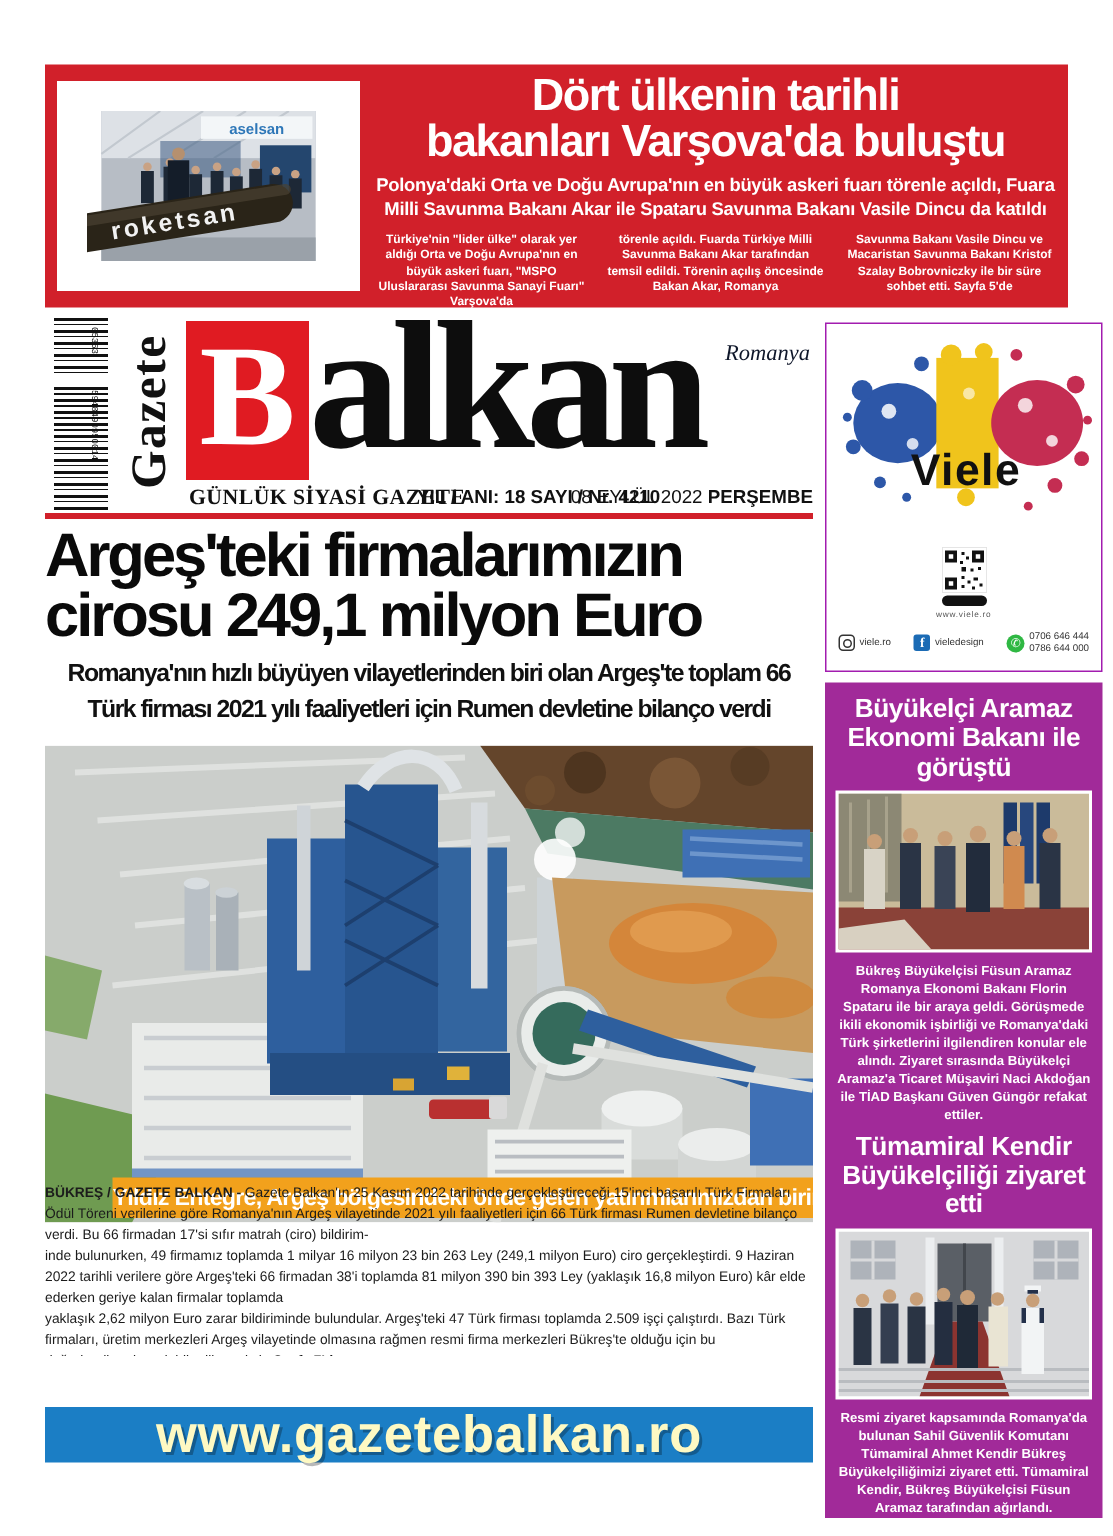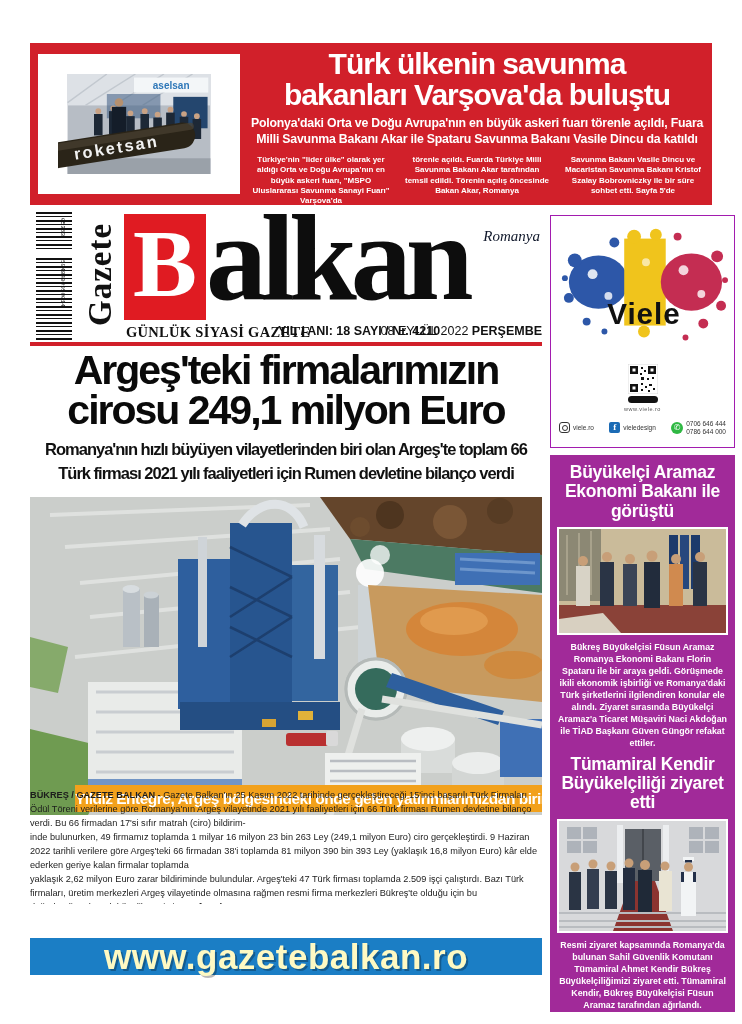--- a/index.html
+++ b/index.html
@@ -35,21 +35,21 @@
       font-family:"Liberation Serif","DejaVu Serif",serif; font-weight:bold; font-size:122px; line-height:124px; letter-spacing:-6px; color:#0d0d0d; }
   .romanya { position:absolute; right:2px; top:20px; font-family:"Liberation Serif","DejaVu Serif",serif; font-style:italic; font-size:15px; color:#0f172a; }
   .mast-row { position:absolute; left:0; right:0; top:116px; height:18px; }
   .mast-tagline { position:absolute; left:96px; font-family:"Liberation Serif","DejaVu Serif",serif; font-weight:bold; font-size:14.5px; color:#111; letter-spacing:0.3px; }
   .mast-issue { position:absolute; left:248px; font-weight:bold; font-size:12.5px; color:#111; }
   .mast-date { position:absolute; right:0; font-size:12.5px; color:#111; }
   .mast-date b { font-weight:bold; }
   .red-rule { position:absolute; left:30px; top:342px; width:512px; height:4px; background:#d1202a; }
 
   
-  .main-head { position:absolute; left:30px; top:350px; width:512px; text-align:center; color:#0a0a0a; overflow:hidden; }
+  .main-head { position:absolute; left:30px; top:350px; width:512px; text-align:left; color:#0a0a0a; overflow:hidden; }
   .mh-line { font-weight:bold; font-size:41px; line-height:0.98; letter-spacing:-2px; white-space:nowrap; }
   .sub-head { position:absolute; left:24px; top:438px; width:524px; text-align:center; color:#111; }
   .sh-line { font-weight:bold; font-size:16.5px; line-height:1.45; letter-spacing:-1px; white-space:nowrap; }
 
   .main-photo { position:absolute; left:30px; top:497px; width:512px; height:318px; overflow:hidden; }
   .main-photo svg { width:100%; height:100%; display:block; }
   .photo-caption { position:absolute; left:45px; right:0; bottom:3px; height:27px; background:#f2a11c;
       color:#fff; font-weight:bold; font-size:15.5px; line-height:27px; text-align:center; letter-spacing:-0.5px; white-space:nowrap; overflow:hidden; }
 
   .body-cols { position:absolute; left:30px; top:788px; width:512px; height:116px; display:flex; overflow:hidden;flex-direction:column; }
@@ -123,21 +123,21 @@
         <rect x="0" y="118" width="200" height="22" fill="#9aa1a9"></rect>
         <g transform="rotate(-9 60 102)">
           <rect x="-34" y="84" width="214" height="36" rx="18" fill="#2a2418"></rect>
           <rect x="-34" y="86" width="214" height="10" rx="5" fill="#4a4132" opacity="0.7"></rect>
           <text x="68" y="112" text-anchor="middle" font-size="23" font-weight="bold" fill="#f2f2f2" letter-spacing="3" font-family="Liberation Sans, sans-serif">roketsan</text>
         </g>
       </svg>
     </div>
     <div class="tb-right">
       <div class="tb-headline">
-        <div>Türk ülkenin savunma</div>
+        <div>Dört ülkenin tarihli</div>
         <div>bakanları Varşova'da buluştu</div>
       </div>
       <div class="tb-deck">Polonya'daki Orta ve Doğu Avrupa'nın en büyük askeri fuarı törenle açıldı, Fuara Milli Savunma Bakanı Akar ile Spataru Savunma Bakanı Vasile Dincu da katıldı</div>
       <div class="tb-cols">
         <div class="tb-col">Türkiye'nin "lider ülke" olarak yer aldığı Orta ve Doğu Avrupa'nın en büyük askeri fuarı, "MSPO Uluslararası Savunma Sanayi Fuarı" Varşova'da</div>
         <div class="tb-col">törenle açıldı. Fuarda Türkiye Milli Savunma Bakanı Akar tarafından temsil edildi. Törenin açılış öncesinde Bakan Akar, Romanya</div>
         <div class="tb-col">Savunma Bakanı Vasile Dincu ve Macaristan Savunma Bakanı Kristof Szalay Bobrovniczky ile bir süre sohbet etti. Sayfa 5'de</div>
       </div>
     </div>
   </div>

